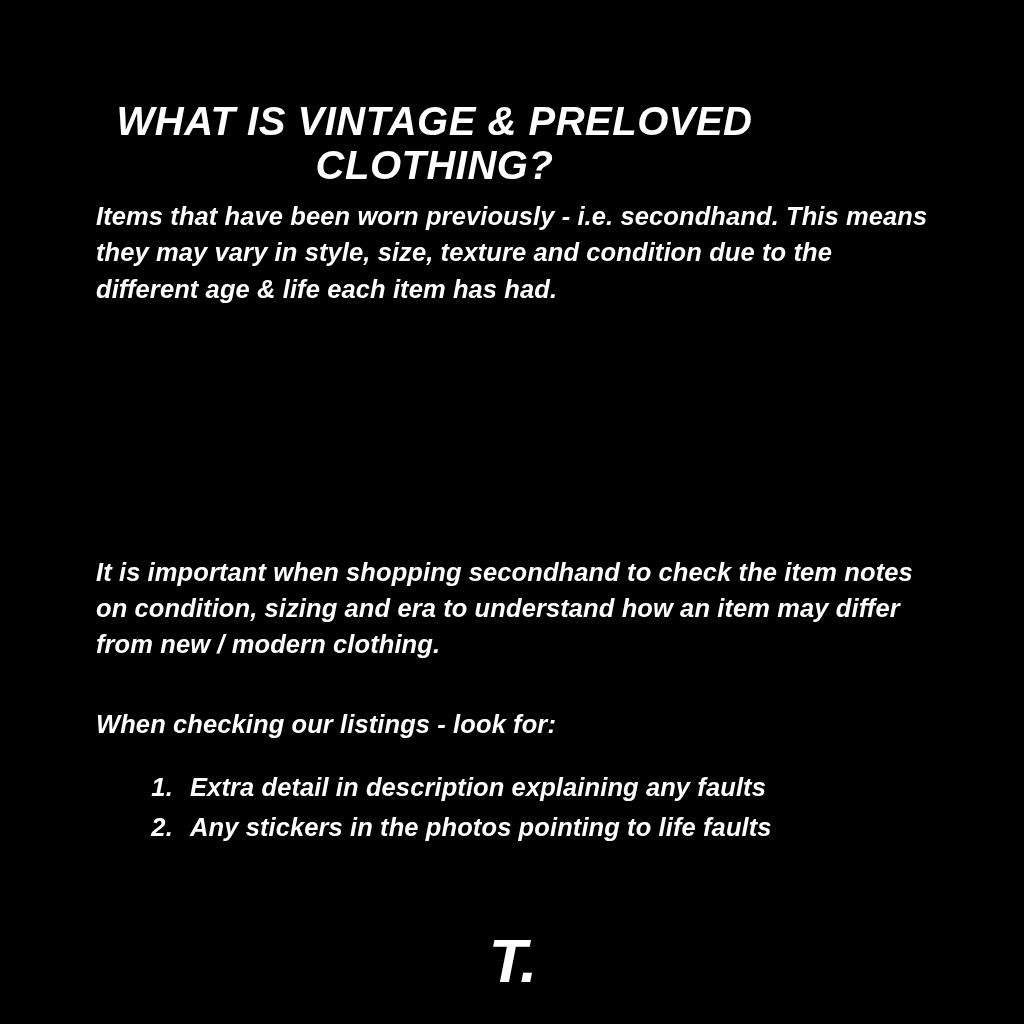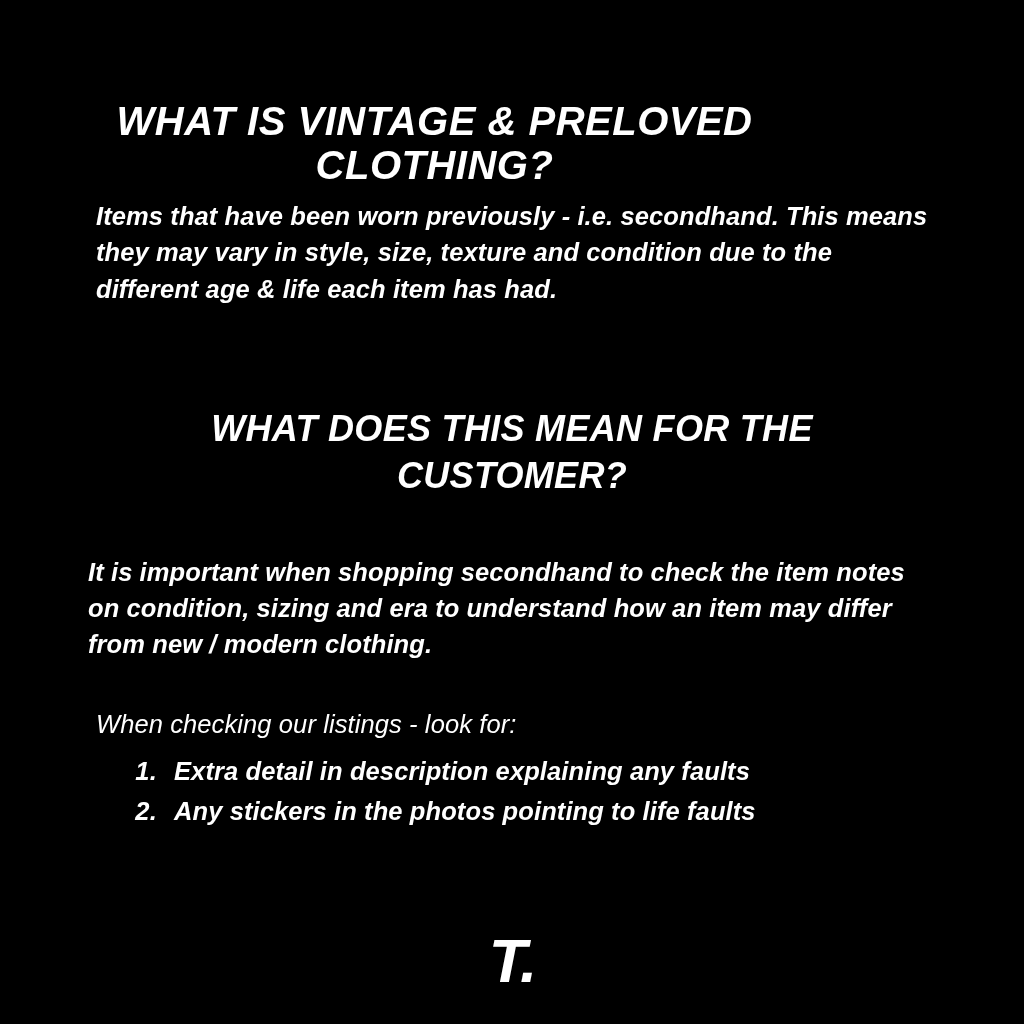--- a/index.html
+++ b/index.html
@@ -55,45 +55,45 @@
     font-size: 36px;
     font-weight: 700;
     font-style: italic;
     line-height: 1.3;
     letter-spacing: 0.3px;
     text-transform: uppercase;
   }
   .para-2 {
     position: absolute;
     top: 528px;
-    left: 88px;
+    left: 96px;
     width: 848px;
     font-size: 25.5px;
     font-weight: 700;
     font-style: italic;
     line-height: 1.43;
     letter-spacing: 0.1px;
   }
   .para-3 {
     position: absolute;
     top: 680px;
     left: 96px;
     width: 848px;
     font-size: 25.5px;
-    font-weight: 400;
+    font-weight: 700;
     font-style: italic;
     line-height: 1.43;
     letter-spacing: 0.1px;
   }
   .list {
     position: absolute;
     top: 752px;
     left: 120px;
     width: 820px;
-    margin: 0;
+    margin: 16px;
     padding-left: 44px;
     font-size: 25.5px;
     font-weight: 700;
     font-style: italic;
     line-height: 1.55;
     letter-spacing: 0.1px;
   }
   .list li {
     padding-left: 10px;
   }
@@ -112,21 +112,20 @@
 </style>
 </head>
 <body>
 
 <div class="page">
 
   <h1 class="heading-main">WHAT IS VINTAGE &amp; PRELOVED CLOTHING?</h1>
 
   <p class="para-1">Items that have been worn previously - i.e. secondhand. This means they may vary in style, size, texture and condition due to the different age &amp; life each item has had.</p>
 
-  <h2 class="heading-second">WHAT DOES THIS MEAN FOR THE CUSTOMER?</h2>
 
   <p class="para-2">It is important when shopping secondhand to check the item notes on condition, sizing and era to understand how an item may differ from new / modern clothing.</p>
 
   <p class="para-3">When checking our listings - look for:</p>
 
   <ol class="list">
     <li>Extra detail in description explaining any faults</li>
     <li>Any stickers in the photos pointing to life faults</li>
   </ol>
 

